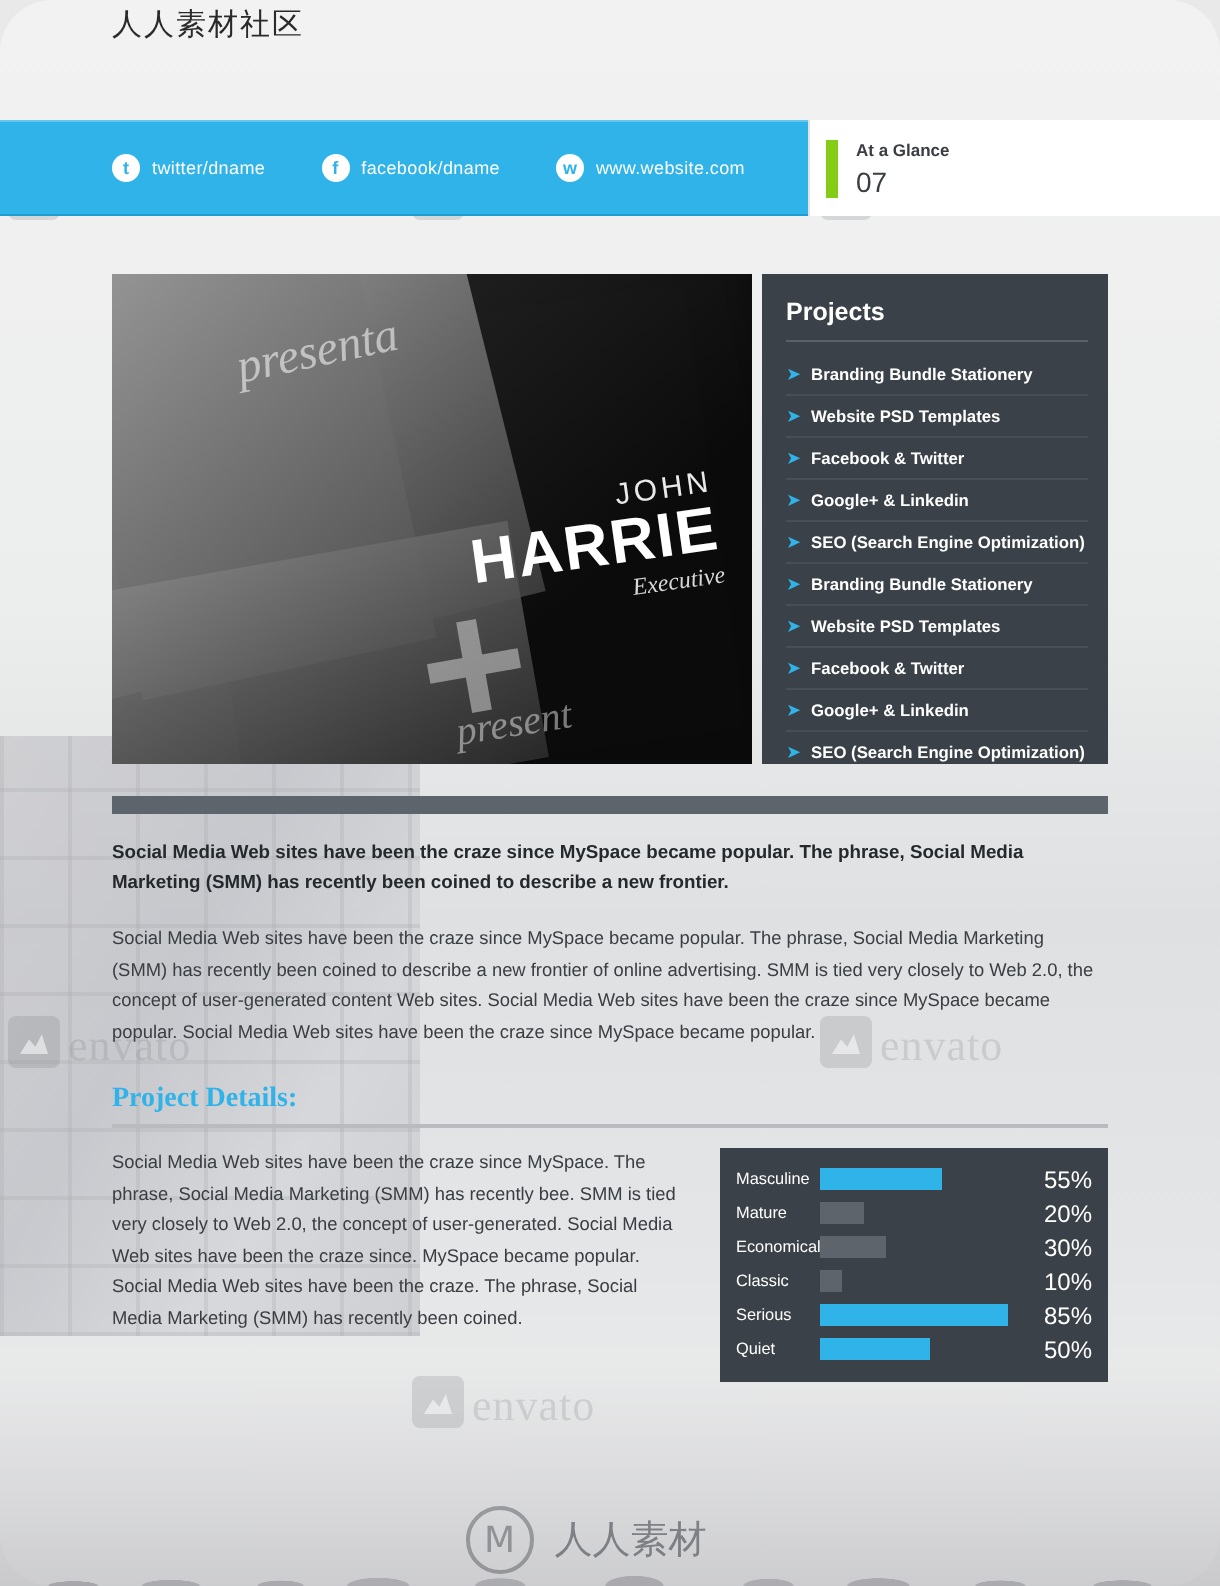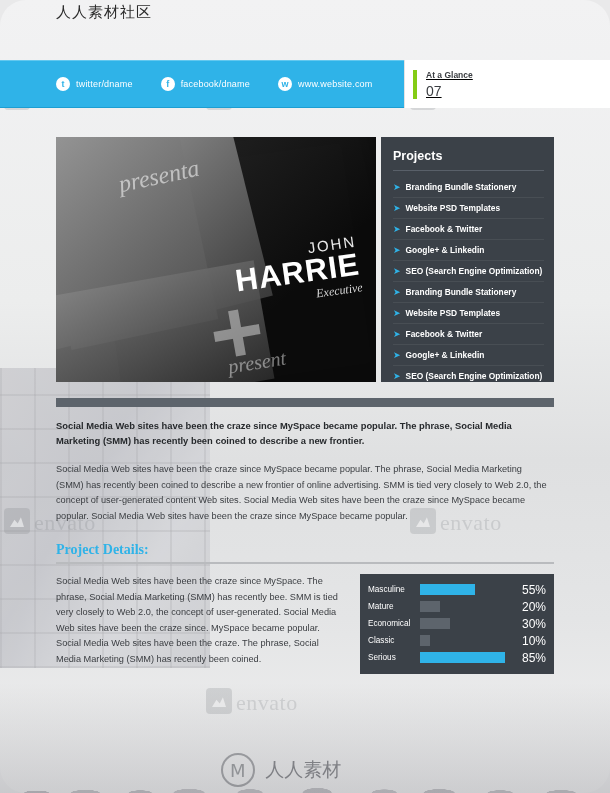--- a/index.html
+++ b/index.html
@@ -103,21 +103,21 @@
     padding:0 8px;
     border-left:1px solid #e3e3e3;
   }
   #logo { width:62px; text-align:center; }
   #logo .logo-people { height:20px; position:relative; }
   .pp { position:absolute; bottom:0; width:9px; height:13px; border-radius:4px 4px 2px 2px; }
   .pp::before{content:"";position:absolute;left:1.5px;top:-6px;width:6px;height:6px;border-radius:50%;background:inherit;}
   #logo .logo-text { font-size:9px; font-weight:bold; color:#3f4246; letter-spacing:.2px; line-height:1.1; }
   #logo .logo-text .i { color:#2fb3e8; }
   #logo .logo-sub { font-size:4.5px; color:#8b8e92; letter-spacing:.3px; margin-top:1px; }
-  #glance { border-left:4px solid #84cc16; padding-left:9px;text-decoration:underline; }
+  #glance { border-left:6px solid #84cc16; padding-left:9px; }
   #glance .g-title { font-size:8.5px; font-weight:bold; color:#3a3d41; }
   #glance .g-num { font-size:14px; color:#3a3d41; margin-top:3px; }
   #header-right { width:56px; background:#ffffff; }
 
   
   #hero {
     position:absolute; left:56px; top:113px; width:498px; height:245px;
     display:flex; gap:5px;
   }
   #hero-image {
@@ -218,28 +218,28 @@
   #details-rule { width:498px; height:2px; background:#b9bbbe; margin-bottom:10px; }
 
   #details-row { display:flex; gap:16px; align-items:flex-start; }
   #details-text { width:288px; font-size:9.2px; color:#3a3d41; line-height:15.5px; }
 
   
   #chart {
     width:194px; background:#3b4148; padding:7px 8px 8px 8px;
   }
   .bar-row { display:flex; align-items:center; height:17px; }
-  .bar-label { width:52px; font-size:8.2px; color:#ffffff; }
+  .bar-label { width:42px; font-size:8.2px; color:#ffffff; }
   .bar-track { flex:1 1 auto; height:11px; position:relative; background:transparent; }
   .bar-fill { height:11px; }
   .bar-val { width:26px; text-align:right; font-size:12px; color:#ffffff; }
 
   
   #bottom-wm {
-    position:absolute; left:4px; bottom:6px; width:554px; text-align:center;
+    position:absolute; left:16px; bottom:6px; width:554px; text-align:center;
   }
   #bottom-wm .circle {
     display:inline-block; width:34px;height:34px;border-radius:50%;
     border:2px solid rgba(90,92,98,.5); vertical-align:middle;
     position:relative;
   }
   #bottom-wm .circle::after{
     content:"M";position:absolute;inset:0;display:flex;align-items:center;justify-content:center;
     font-size:18px;color:rgba(90,92,98,.55);font-family:"DejaVu Sans",sans-serif;
   }
@@ -419,20 +419,27 @@
             </span>
           <span class="bar-val">10%</span>
         </div>
         <div class="bar-row">
           <span class="bar-label">Serious</span>
           <span class="bar-track">
               <span class="bar-fill" style="display:block;width:85%;background:#2fb3e8;"></span>
             </span>
           <span class="bar-val">85%</span>
         </div>
+        <div class="bar-row">
+          <span class="bar-label">Quiet</span>
+          <span class="bar-track">
+              <span class="bar-fill" style="display:block;width:50%;background:#2fb3e8;"></span>
+            </span>
+          <span class="bar-val">50%</span>
+        </div>
       </div>
     </div>
   </div>
 </div>
 
 <div id="bottom-wm">
   <span class="circle"></span>
   <span class="cn">人人素材</span>
 </div>
 

